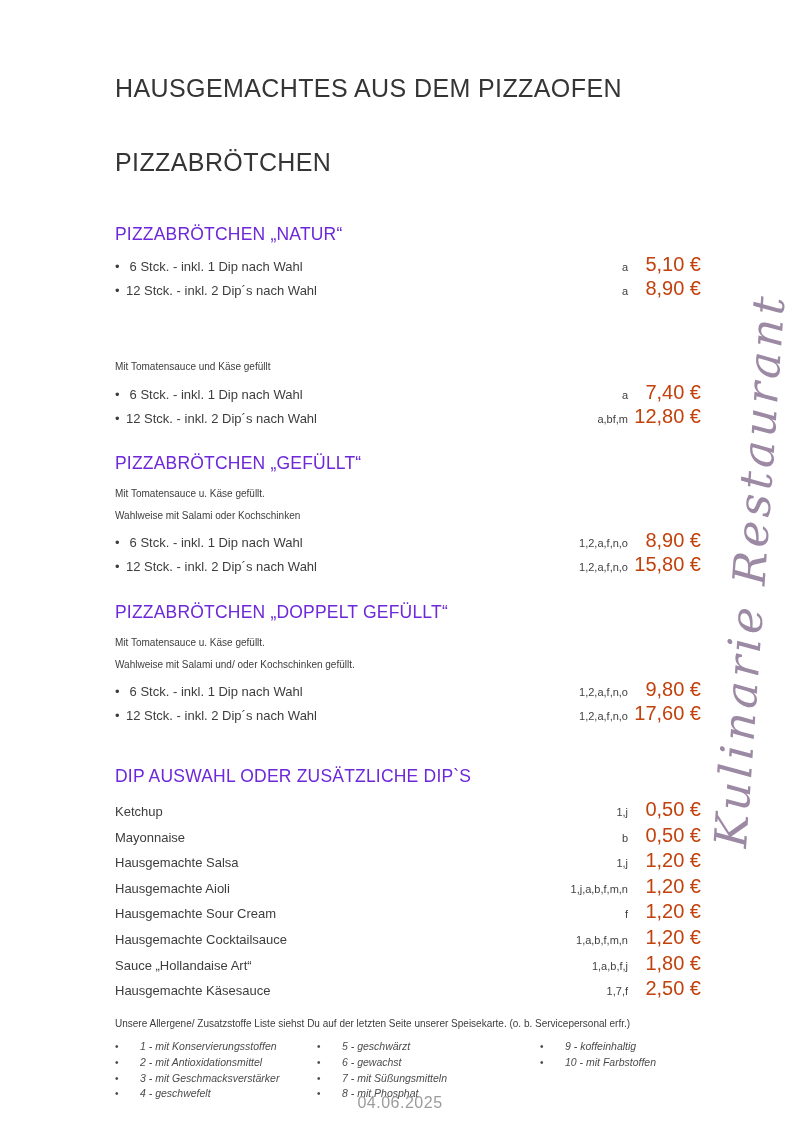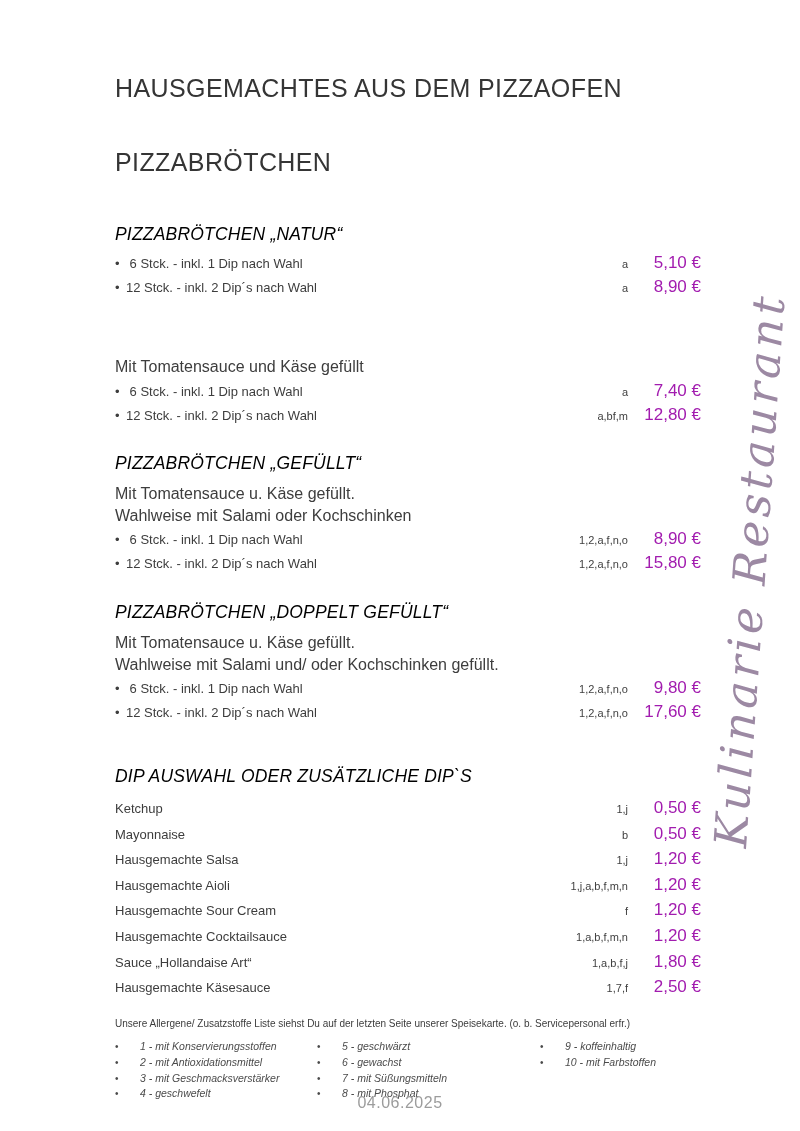--- a/index.html
+++ b/index.html
@@ -26,26 +26,25 @@
     font-size: 25px;
     font-weight: 400;
     letter-spacing: 0.4px;
     color: #353535;
     white-space: nowrap;
   }
   .sec-h {
     font-size: 17.5px;
     font-weight: 400;
     letter-spacing: 0.2px;
-    color: #000000;
+    color: #6d28d9;
     white-space: nowrap;
-    font-style: italic;
   }
   .desc {
-    font-size: 16px;
+    font-size: 10px;
     line-height: 22.5px;
     color: #3d3d3d;
   }
   .rows .row {
     display: flex;
     align-items: baseline;
     height: 24px;
   }
   .rows.dips .row { height: 25.6px; justify-content: space-between; }
   .bullet {
@@ -63,22 +62,22 @@
   .allergen {
     width: 100px;
     text-align: right;
     font-size: 11px;
     color: #3f3f3f;
     flex: none;
   }
   .price {
     width: 73px;
     text-align: right;
-    font-size: 17px;
-    color: #a21caf;
+    font-size: 20px;
+    color: #c2410c;
     flex: none;
     white-space: nowrap;
   }
 
   .foot-note { font-size: 10px; color: #3c3c3c; white-space: nowrap; }
   .legend { height: 70px; }
   .legend-col { position: absolute; top: 0; }
   .legend-col .litem {
     display: flex;
     align-items: baseline;

